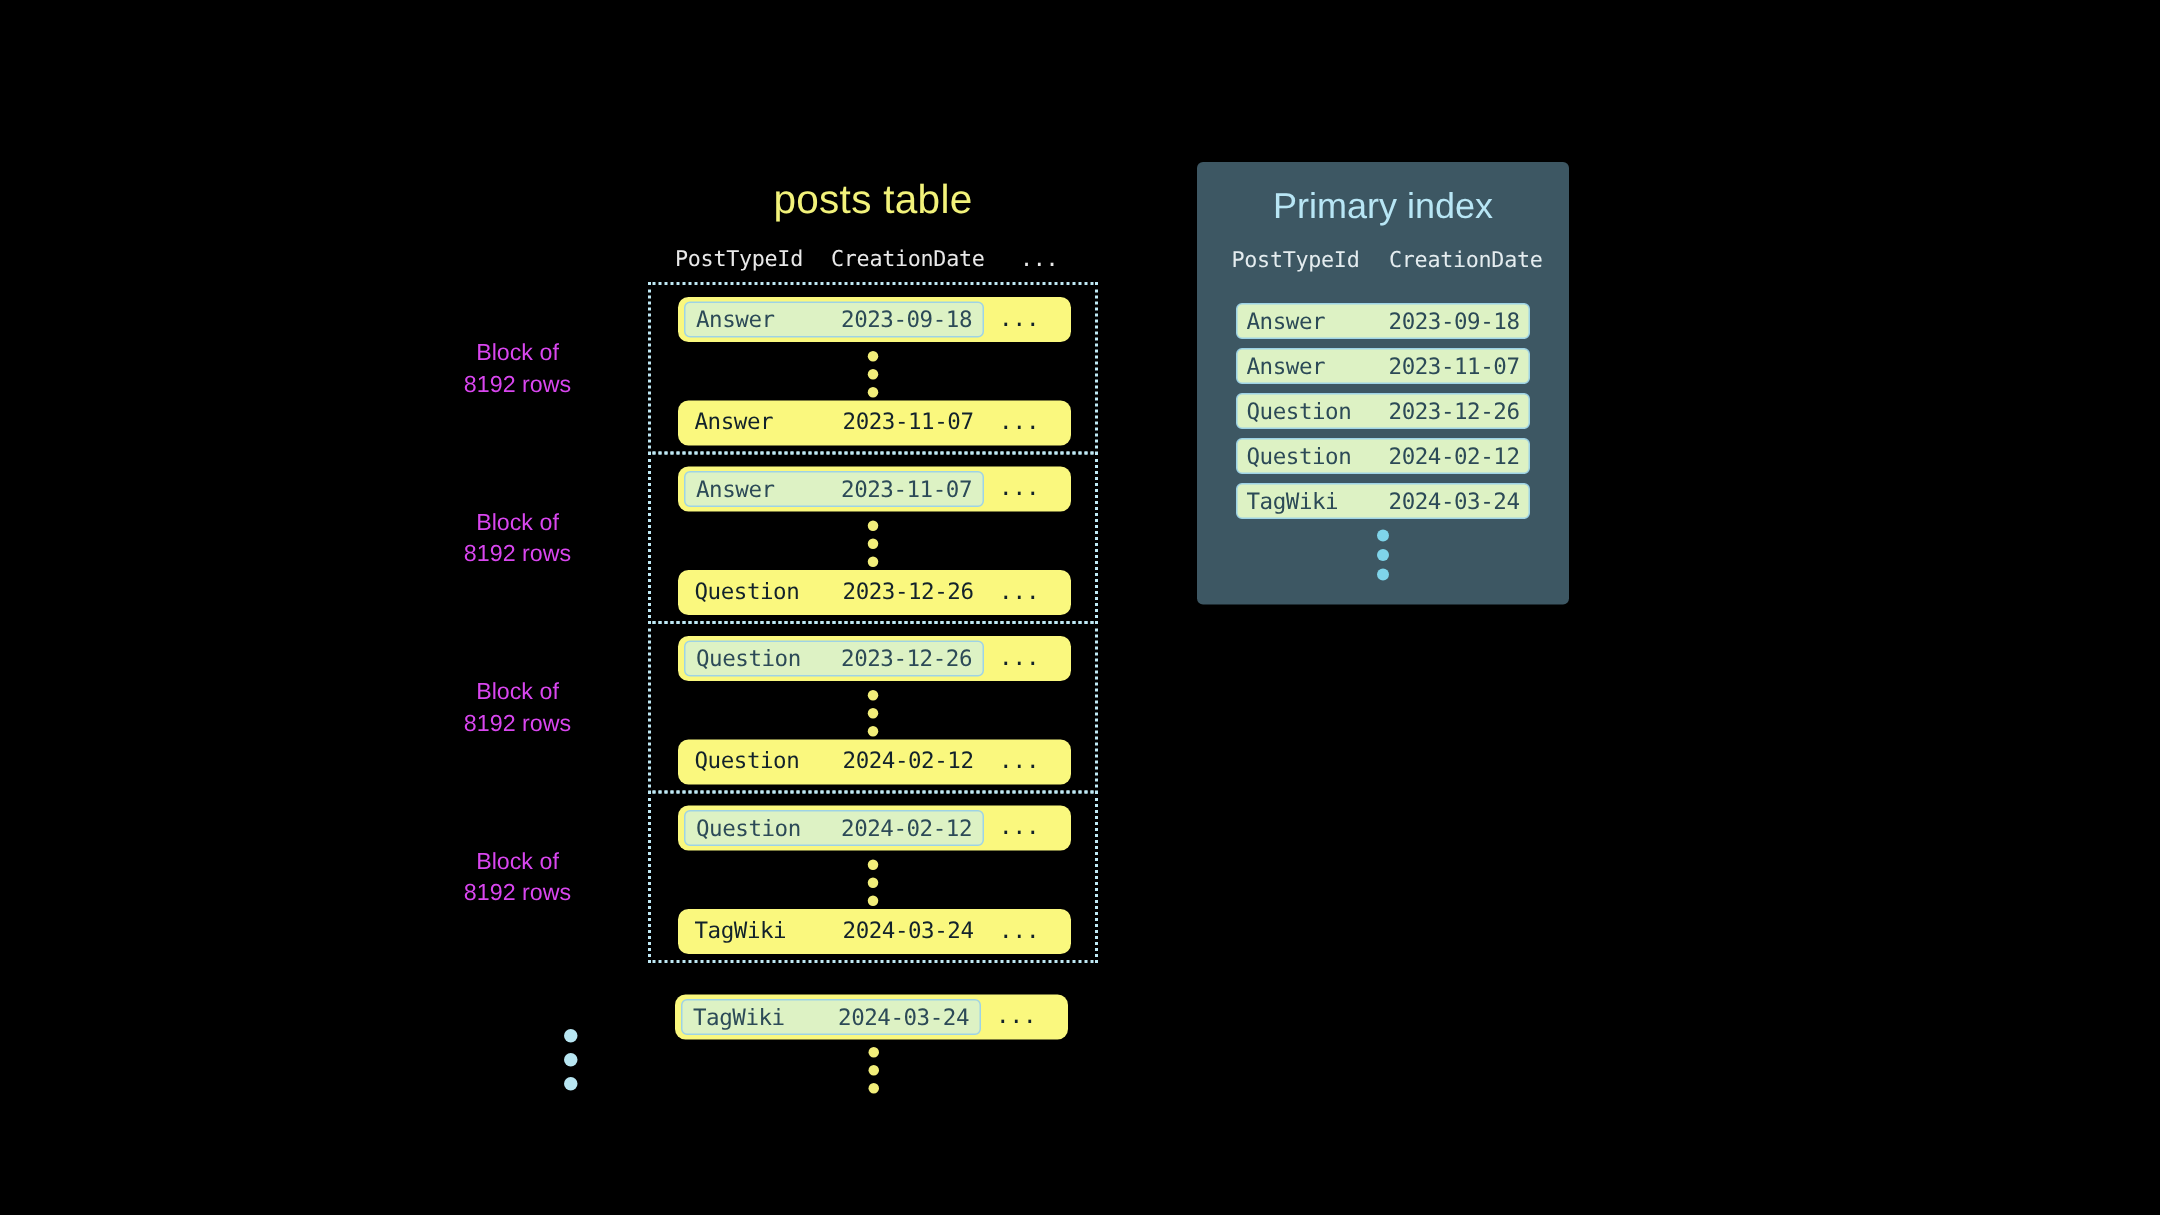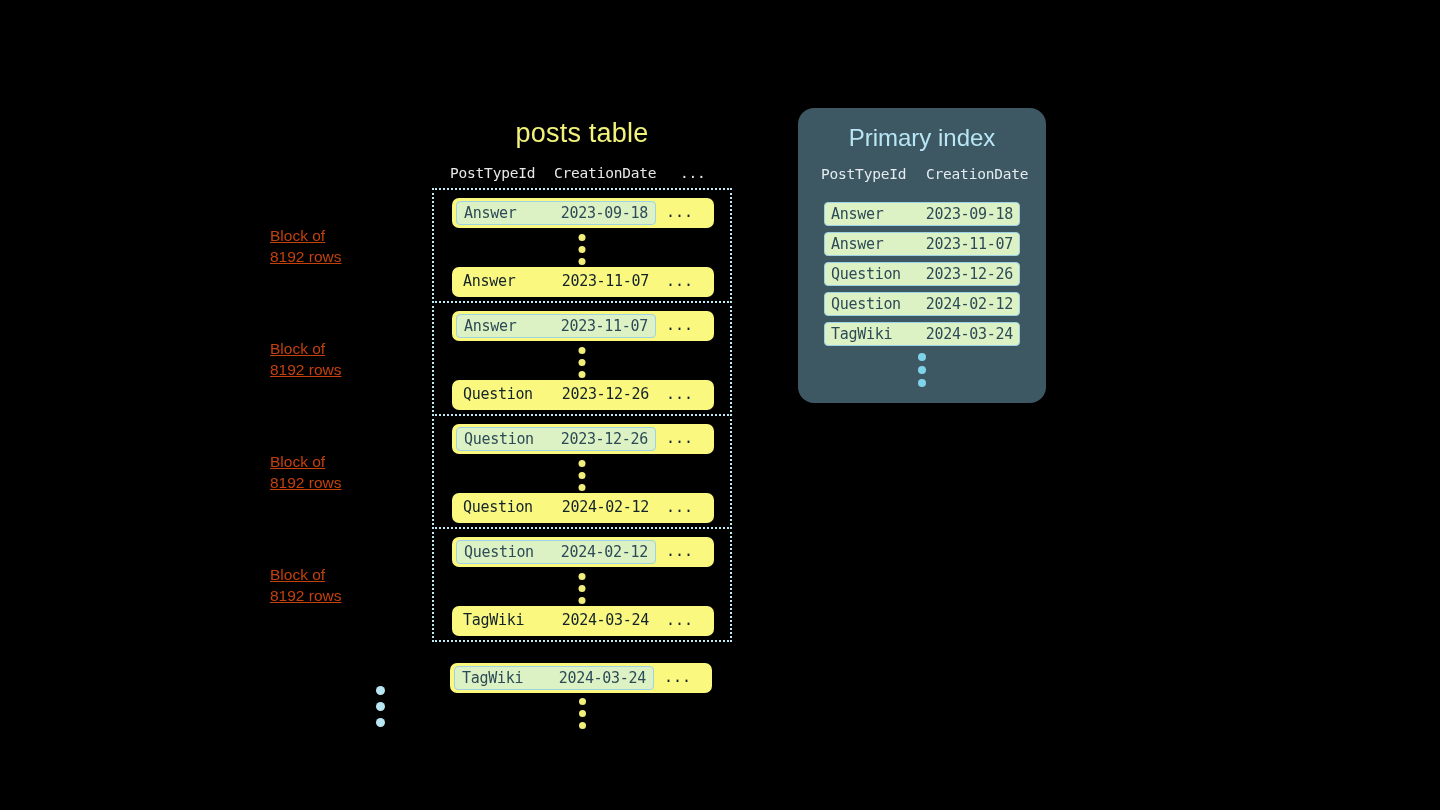--- a/index.html
+++ b/index.html
@@ -67,25 +67,25 @@
     padding: 0;
   }
 
   .block-label {
     position: absolute;
     right: 100%;
     top: 50%;
     transform: translateY(-50%);
     margin-right: 14px;
     width: 150px;
-    color: #c2410c;
+    text-align: center;
+    color: #d946ef;
     font-size: 15.5px;
     line-height: 21px;
     white-space: nowrap;
-    text-decoration: underline;
   }
 
   
   .row {
     position: absolute;
     left: 18px;
     width: 262px;
     height: 30px;
     background: #faf87e;
     border-radius: 7px;
@@ -189,21 +189,21 @@
   }
 
   
   #primary-index {
     position: absolute;
     left: 798px;
     top: 108px;
     width: 248px;
     height: 295px;
     background: #3d5763;
-    border-radius: 16px;
+    border-radius: 4px;
   }
 
   .pi-title {
     position: absolute;
     left: 0;
     top: 16px;
     width: 100%;
     text-align: center;
     color: #b8e6f5;
     font-size: 24px;

